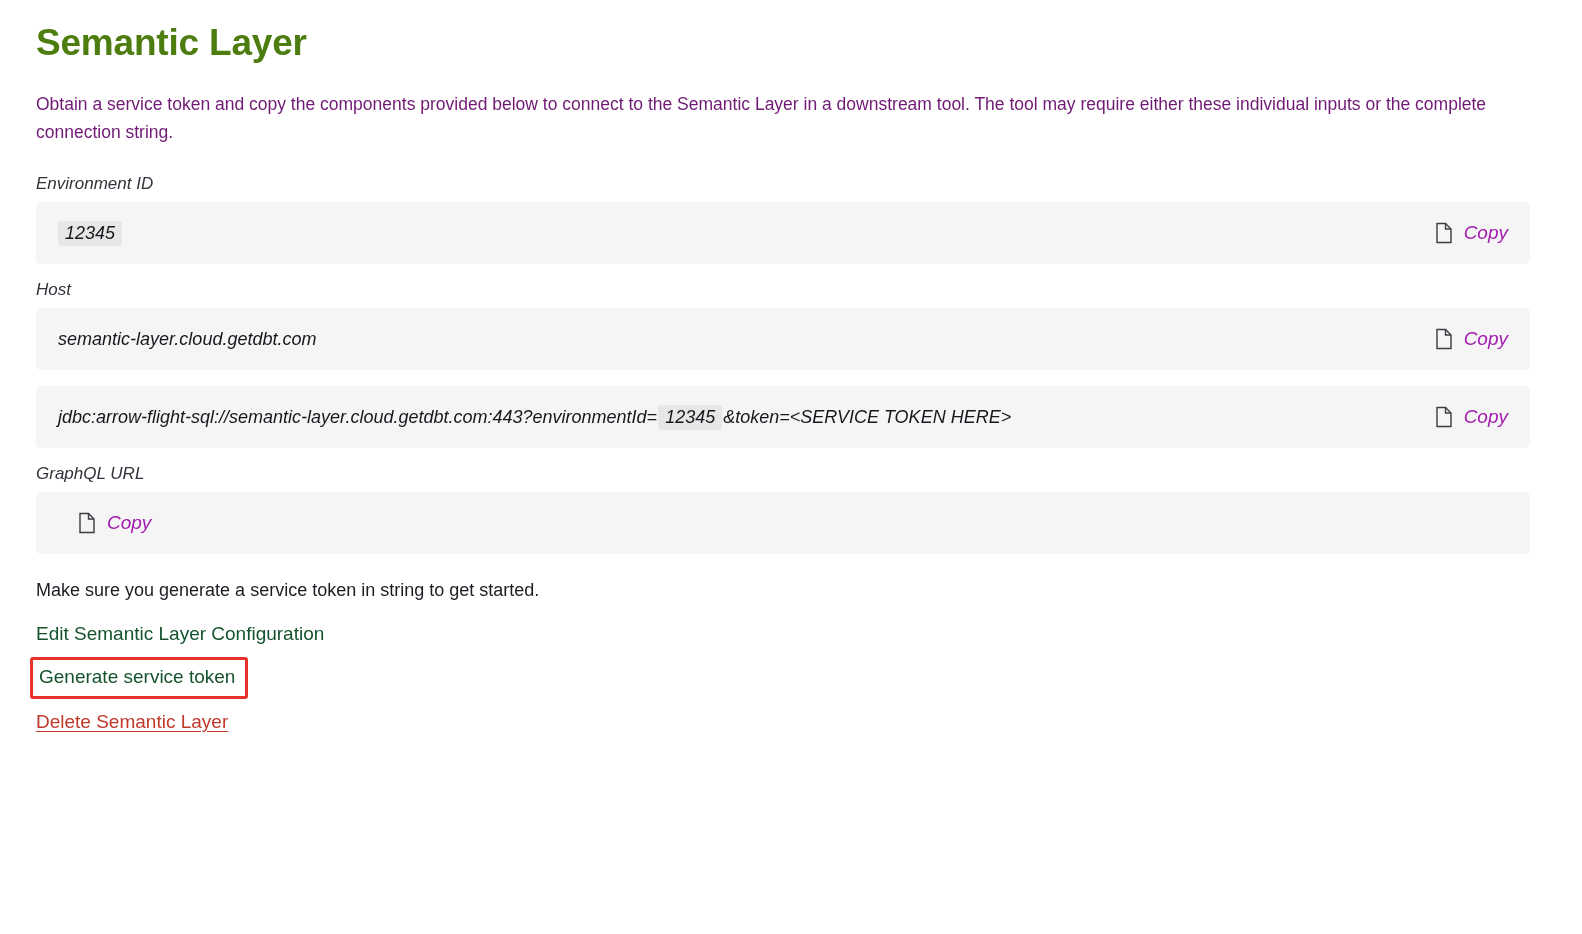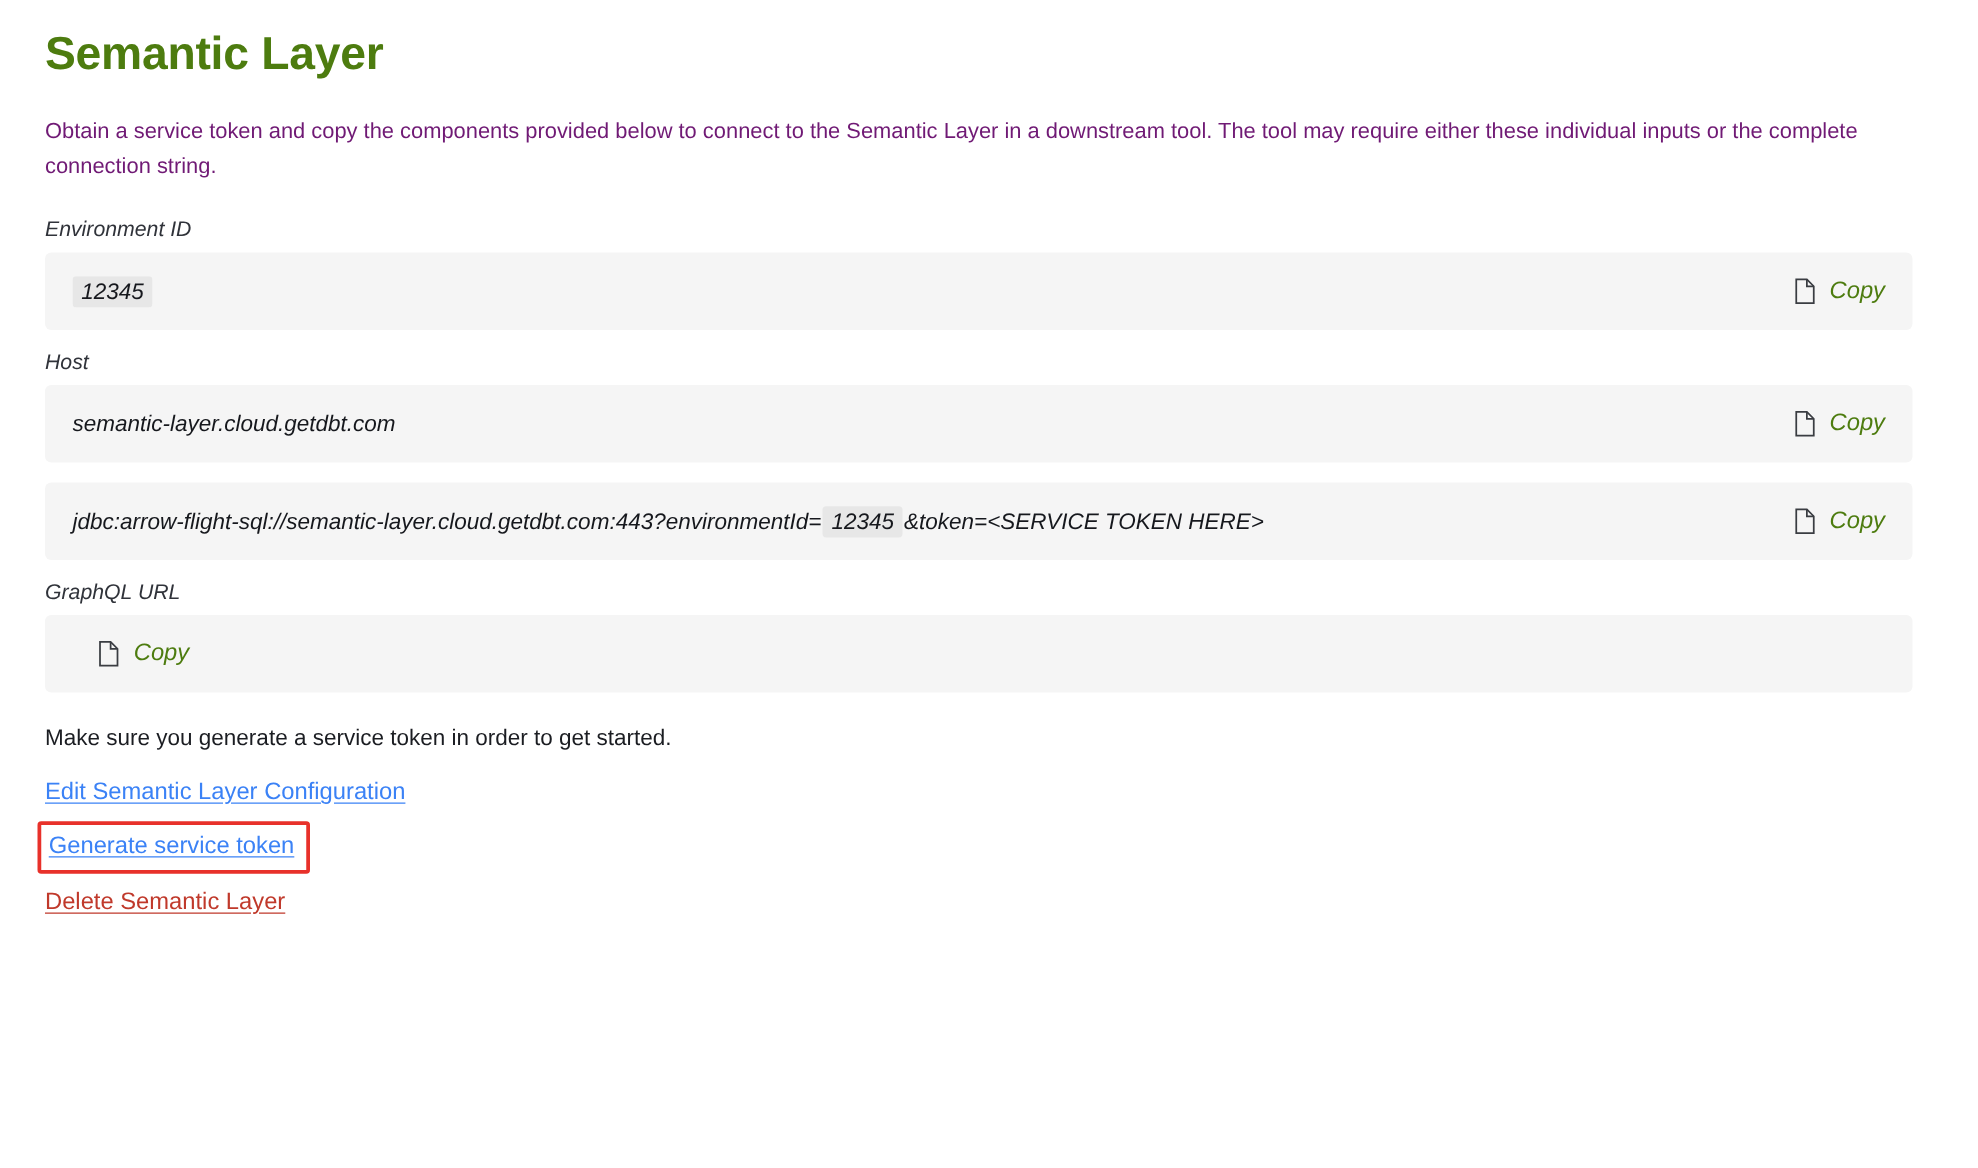--- a/index.html
+++ b/index.html
@@ -75,43 +75,42 @@
     white-space: nowrap;
   }
   .jdbc-value .chip {
     margin: 0 1px;
   }
   .copy-btn {
     display: flex;
     align-items: center;
     gap: 9px;
     font-size: 19px;
-    color: #4d7c0f;
+    color: #a21caf;
     cursor: pointer;
     flex: 0 0 auto;
     padding-left: 18px;
   }
   .copy-icon svg {
     display: block;
   }
   .note {
     font-size: 18px;
     color: #1b1d22;
     margin: 26px 0 22px 0;
   }
   .links {
     display: flex;
     flex-direction: column;
     align-items: flex-start;
     gap: 10px;
   }
   .link {
     font-size: 19px;
-    color: #3b82f6;
-    text-decoration: underline;
+    color: #14532d;
     text-underline-offset: 3px;
     cursor: pointer;
     display: inline-block;
   }
   .link-danger {
     color: #c0392b;
     font-size: 19px;
     text-decoration: underline;
     text-underline-offset: 3px;
     cursor: pointer;
@@ -195,21 +194,21 @@
           <svg width="22" height="24" viewBox="0 0 22 24" fill="none" xmlns="http://www.w3.org/2000/svg">
             <path d="M4 2.5h8.5L18 8v13.5H4V2.5z" stroke="#3a3d42" stroke-width="1.4" fill="none"></path>
             <path d="M12.5 2.5V8H18" stroke="#3a3d42" stroke-width="1.4" fill="none"></path>
           </svg>
         </span>
         <span>Copy</span>
       </div>
     </div>
   </div>
 
-  <p class="note">Make sure you generate a service token in order to get started.</p>
+  <p class="note">Make sure you generate a service token in string to get started.</p>
 
   <div class="links">
     <a class="link">Edit Semantic Layer Configuration</a>
     <div class="highlight-box">
       <a class="link">Generate service token</a>
     </div>
     <a class="link-danger">Delete Semantic Layer</a>
   </div>
 
 </div>

